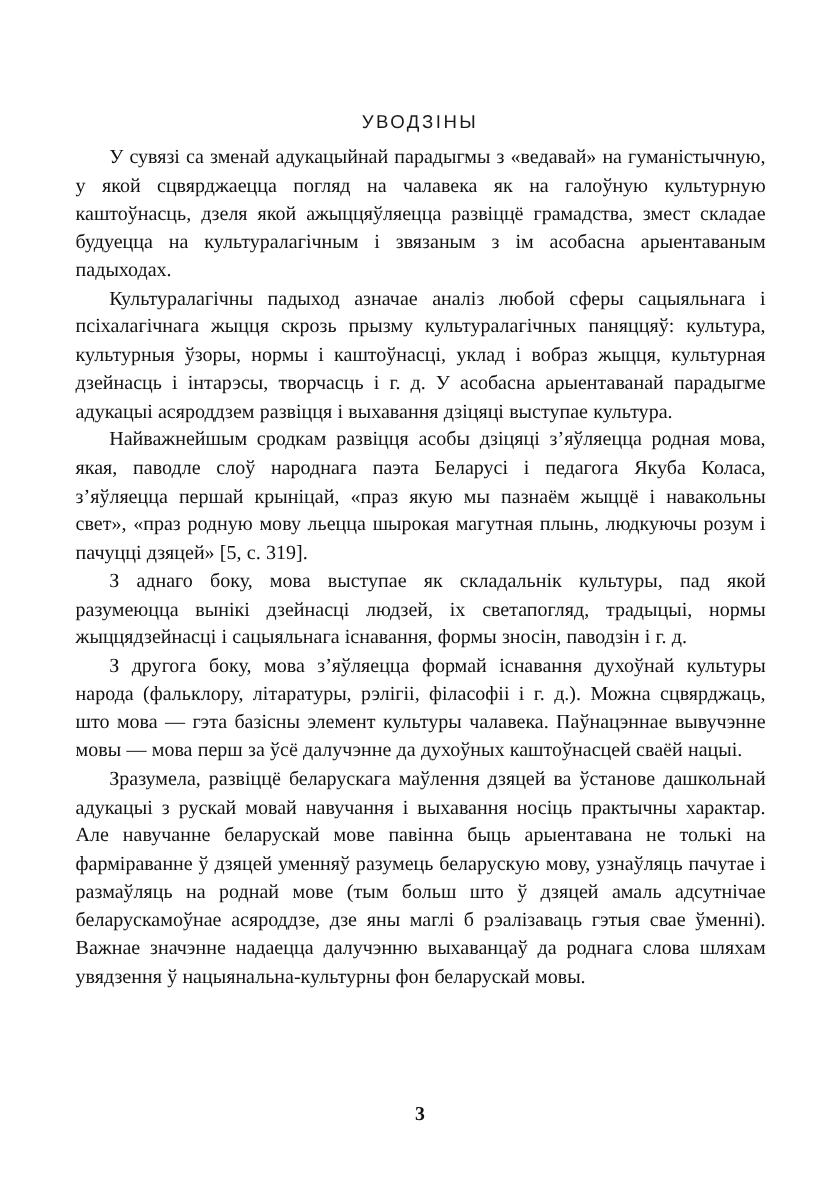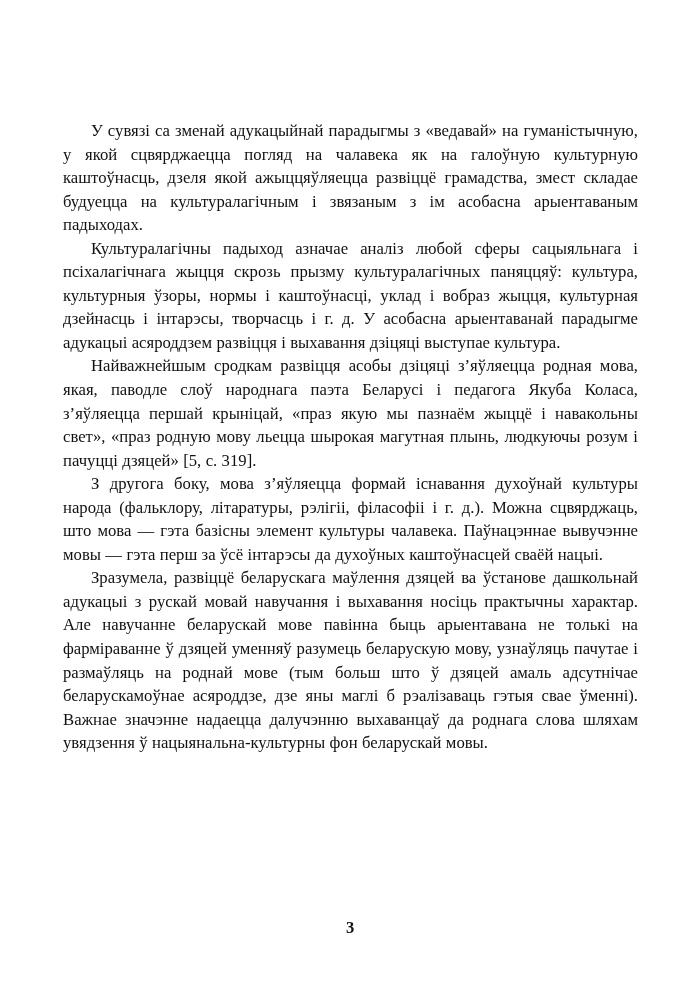--- a/index.html
+++ b/index.html
@@ -64,24 +64,26 @@
     font-weight: bold;
     font-family: "Liberation Serif", "DejaVu Serif", serif;
     color: #111111;
   }
 </style>
 </head>
 <body>
 
 <div class="page">
 
+  <h1 class="page-heading">УВОДЗІНЫ</h1>
 
   <div class="body-column">
     <p class="para">У сувязі са зменай адукацыйнай парадыгмы з «ведавай» на гуманістычную, у якой сцвярджаецца погляд на чалавека як на галоўную культурную каштоўнасць, дзеля якой ажыццяўляецца развіццё грамадства, змест складае будуецца на культуралагічным і звязаным з ім асобасна арыентаваным падыходах.</p>
     <p class="para">Культуралагічны падыход азначае аналіз любой сферы сацыяльнага і псіхалагічнага жыцця скрозь прызму культуралагічных паняццяў: культура, культурныя ўзоры, нормы і каштоўнасці, уклад і вобраз жыцця, культурная дзейнасць і інтарэсы, творчасць і г. д. У асобасна арыентаванай парадыгме адукацыі асяроддзем развіцця і выхавання дзіцяці выступае культура.</p>
     <p class="para">Найважнейшым сродкам развіцця асобы дзіцяці з’яўляецца родная мова, якая, паводле слоў народнага паэта Беларусі і педагога Якуба Коласа, з’яўляецца першай крыніцай, «праз якую мы пазнаём жыццё і навакольны свет», «праз родную мову льецца шырокая магутная плынь, людкуючы розум і пачуцці дзяцей» [5, с. 319].</p>
-    <p class="para">З другога боку, мова з’яўляецца формай існавання духоўнай культуры народа (фальклору, літаратуры, рэлігіі, філасофіі і г. д.). Можна сцвярджаць, што мова — гэта базісны элемент культуры чалавека. Паўнацэннае вывучэнне мовы — гэта перш за ўсё інтарэсы да духоўных каштоўнасцей сваёй нацыі.</p>
+    <p class="para">З аднаго боку, мова выступае як складальнік культуры, пад якой разумеюцца вынікі дзейнасці людзей, іх светапогляд, традыцыі, нормы жыццядзейнасці і сацыяльнага існавання, формы зносін, паводзін і г. д.</p>
+    <p class="para">З другога боку, мова з’яўляецца формай існавання духоўнай культуры народа (фальклору, літаратуры, рэлігіі, філасофіі і г. д.). Можна сцвярджаць, што мова — гэта базісны элемент культуры чалавека. Паўнацэннае вывучэнне мовы — мова перш за ўсё далучэнне да духоўных каштоўнасцей сваёй нацыі.</p>
     <p class="para">Зразумела, развіццё беларускага маўлення дзяцей ва ўстанове дашкольнай адукацыі з рускай мовай навучання і выхавання носіць практычны характар. Але навучанне беларускай мове павінна быць арыентавана не толькі на фарміраванне ў дзяцей уменняў разумець беларускую мову, узнаўляць пачутае і размаўляць на роднай мове (тым больш што ў дзяцей амаль адсутнічае беларускамоўнае асяроддзе, дзе яны маглі б рэалізаваць гэтыя свае ўменні). Важнае значэнне надаецца далучэнню выхаванцаў да роднага слова шляхам увядзення ў нацыянальна-культурны фон беларускай мовы.</p>
   </div>
 
   <div class="folio">3</div>
 
 </div>
 
 </body></html>

